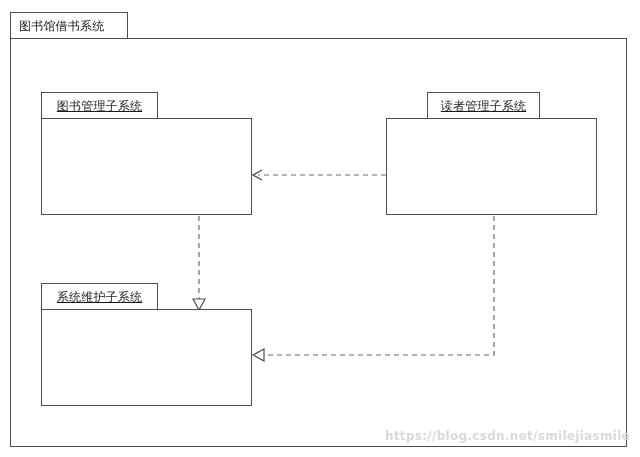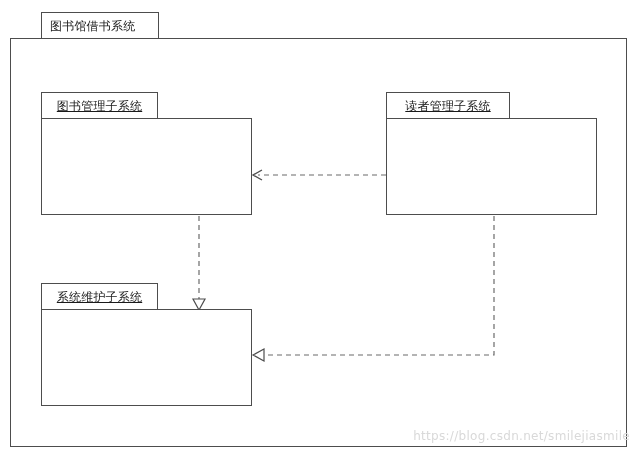--- a/index.html
+++ b/index.html
@@ -30,21 +30,20 @@
     top: 12px;
     width: 118px;
     height: 27px;
     box-sizing: border-box;
     border: 1px solid #4d4d4d;
     background: #ffffff;
     display: flex;
     align-items: center;
     padding-left: 8px;
     z-index: 6;
-    margin-left: 31px;
   }
   .frame-tab span {
     font-size: 12px;
     line-height: 1;
     letter-spacing: 0.2px;
     white-space: nowrap;
   }
   .frame-body {
     position: absolute;
     left: 10px;
@@ -87,21 +86,21 @@
     z-index: 4;
   }
 
   
   #pkg-book        { left: 41px; top: 92px; }
   #pkg-book .pkg-tab  { width: 117px; height: 27px; }
   #pkg-book .pkg-body { left: 0; top: 26px; width: 211px; height: 97px; }
 
   
   #pkg-reader        { left: 386px; top: 92px; }
-  #pkg-reader .pkg-tab  { width: 124px; height: 27px; }
+  #pkg-reader .pkg-tab  { width: 113px; height: 27px; margin-left: 41px; }
   #pkg-reader .pkg-body { left: 0; top: 26px; width: 211px; height: 97px; }
 
   
   #pkg-maint        { left: 41px; top: 283px; }
   #pkg-maint .pkg-tab  { width: 117px; height: 27px; }
   #pkg-maint .pkg-body { left: 0; top: 26px; width: 211px; height: 97px; }
 
   
   #connectors {
     position: absolute;
@@ -114,20 +113,21 @@
   
   .watermark {
     position: absolute;
     right: 10px;
     bottom: 14px;
     font-size: 12px;
     color: #d9d9d9;
     letter-spacing: 0.3px;
     white-space: nowrap;
     z-index: 2;
+    font-weight: bold;
   }
 </style>
 </head>
 <body>
 
 <div id="canvas">
 
   <div class="frame-tab">
     <span>图书馆借书系统</span>
   </div>

